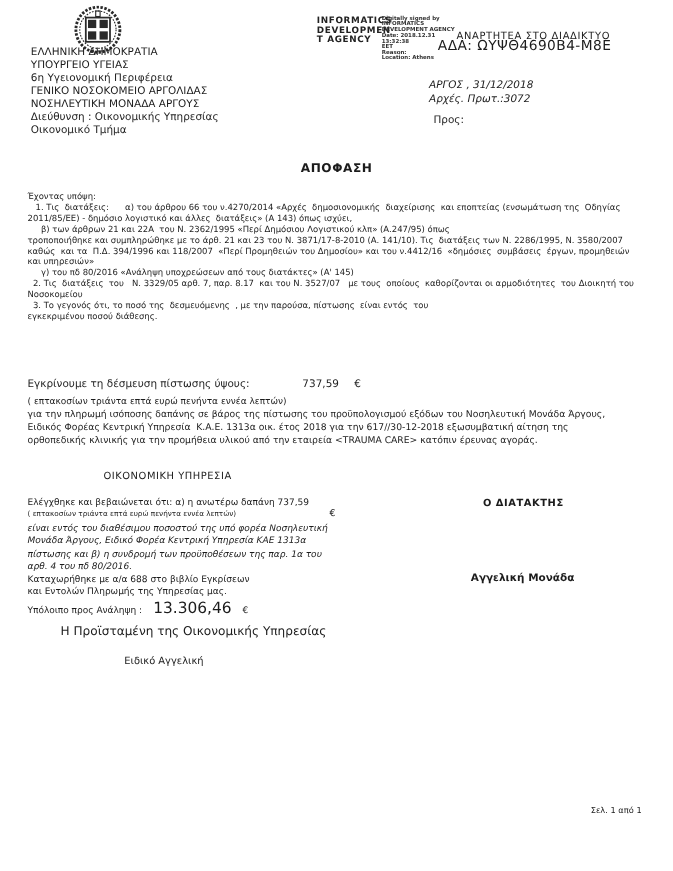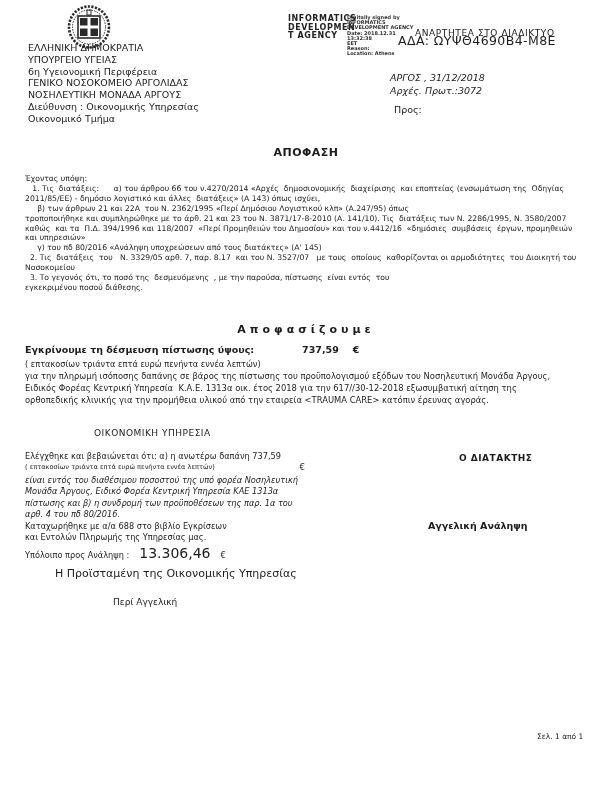--- a/index.html
+++ b/index.html
@@ -26,37 +26,37 @@
   .posted{left:415px;top:28px;font-size:9px;letter-spacing:0.6px;}
   
   .meta{left:390px;top:71px;font-size:9.5px;line-height:13px;font-style:italic;}
   .to-label{left:394px;top:104px;font-size:9.5px;}
   
   .decision-title{left:0;top:146px;width:612px;text-align:center;font-size:11px;font-weight:bold;letter-spacing:0.5px;}
   
   .preamble{left:25px;top:174px;width:566px;font-size:7.7px;line-height:9.9px;}
   
   .resolution-title{left:0;top:323px;width:612px;text-align:center;font-size:11px;font-weight:bold;letter-spacing:4px;}
-  .approve-row{left:25px;top:344px;font-size:9.5px;font-weight:bold;}
+  .approve-row{left:25px;top:344px;font-size:9.5px;}
   .approve-row .amt{margin-left:48px;}
   .approve-row .cur{margin-left:14px;}
   .amount-words{left:25px;top:359px;font-size:8.2px;}
   .resolution-body{left:25px;top:371px;width:562px;font-size:8.4px;line-height:11.9px;}
   
   .finance-title{left:94px;top:428px;font-size:9px;letter-spacing:0.5px;}
   .finance-check{left:25px;top:451px;width:300px;font-size:8.2px;}
   .finance-words-row{left:25px;top:463px;width:280px;font-size:6.6px;}
   .finance-words-row .euro{position:absolute;right:0;top:-1px;font-size:8.5px;}
   .finance-body{left:25px;top:475px;width:300px;font-size:8.2px;line-height:11.4px;font-style:italic;}
   .finance-register{left:25px;top:521px;width:300px;font-size:8.2px;line-height:11.4px;}
   .remainder{left:25px;top:545px;font-size:8.2px;}
   .remainder .amt{font-size:14px;margin-left:10px;}
   .remainder .cur{margin-left:10px;}
   
-  .officer-title{left:439px;top:453px;font-size:9px;font-weight:bold;letter-spacing:0.5px;margin-left:20px;}
+  .officer-title{left:439px;top:453px;font-size:9px;font-weight:bold;letter-spacing:0.5px;}
   .officer-name{left:428px;top:520px;font-size:9.5px;font-weight:bold;}
   .head-title{left:55px;top:567px;font-size:11px;}
   .head-name{left:113px;top:597px;font-size:9px;}
   
   .footer{left:537px;top:732px;font-size:7.5px;}
 </style>
 </head>
 <body>
 
 <div class="page">
@@ -109,21 +109,20 @@
      β) των άρθρων 21 και 22Α  του Ν. 2362/1995 «Περί Δημόσιου Λογιστικού κλπ» (Α.247/95) όπως
 τροποποιήθηκε και συμπληρώθηκε με το άρθ. 21 και 23 του Ν. 3871/17-8-2010 (Α. 141/10). Τις  διατάξεις των Ν. 2286/1995, Ν. 3580/2007
 καθώς  και τα  Π.Δ. 394/1996 και 118/2007  «Περί Προμηθειών του Δημοσίου» και του ν.4412/16  «δημόσιες  συμβάσεις  έργων, προμηθειών
 και υπηρεσιών»
      γ) του πδ 80/2016 «Ανάληψη υποχρεώσεων από τους διατάκτες» (Α' 145)
   2. Τις  διατάξεις  του   Ν. 3329/05 αρθ. 7, παρ. 8.17  και του Ν. 3527/07   με τους  οποίους  καθορίζονται οι αρμοδιότητες  του Διοικητή του
 Νοσοκομείου
   3. Το γεγονός ότι, το ποσό της  δεσμευόμενης  , με την παρούσα, πίστωσης  είναι εντός  του
 εγκεκριμένου ποσού διάθεσης.</div>
 
-  <div class="abs resolution-title">Αποφασίζουμε</div>
   <div class="abs approve-row">
     <span>Εγκρίνουμε τη δέσμευση πίστωσης ύψους:</span><span class="amt">737,59</span><span class="cur">€</span>
   </div>
   <div class="abs amount-words">( επτακοσίων τριάντα επτά  ευρώ   πενήντα εννέα  λεπτών)</div>
   <div class="abs resolution-body pre">για την πληρωμή ισόποσης δαπάνης σε βάρος της πίστωσης του προϋπολογισμού εξόδων του Νοσηλευτική Μονάδα Άργους,
 Ειδικός Φορέας Κεντρική Υπηρεσία  Κ.Α.Ε. 1313α οικ. έτος 2018 για την 617//30-12-2018 εξωσυμβατική αίτηση της
 ορθοπεδικής κλινικής για την προμήθεια υλικού από την εταιρεία &lt;TRAUMA CARE&gt; κατόπιν έρευνας αγοράς.</div>
 
   <div class="abs finance-title">ΟΙΚΟΝΟΜΙΚΗ ΥΠΗΡΕΣΙΑ</div>
   <div class="abs finance-check">Ελέγχθηκε και βεβαιώνεται  ότι: α) η ανωτέρω  δαπάνη  737,59</div>
@@ -135,19 +134,19 @@
 Μονάδα Άργους, Ειδικό Φορέα Κεντρική Υπηρεσία ΚΑΕ 1313α
 πίστωσης και β) η συνδρομή των προϋποθέσεων της παρ. 1α του
 αρθ. 4 του πδ 80/2016.</div>
   <div class="abs finance-register pre">Καταχωρήθηκε με α/α 688 στο βιβλίο Εγκρίσεων
 και Εντολών Πληρωμής της Υπηρεσίας μας.</div>
   <div class="abs remainder">
     <span>Υπόλοιπο  προς Ανάληψη :</span><span class="amt">13.306,46</span><span class="cur">€</span>
   </div>
 
   <div class="abs officer-title">Ο ΔΙΑΤΑΚΤΗΣ</div>
-  <div class="abs officer-name">Αγγελική  Ανάληψη</div>
+  <div class="abs officer-name">Αγγελική  Μονάδα</div>
   <div class="abs head-title">Η Προϊσταμένη της Οικονομικής Υπηρεσίας</div>
-  <div class="abs head-name">Περί Αγγελική</div>
+  <div class="abs head-name">Ειδικό Αγγελική</div>
 
   <div class="abs footer">Σελ. 1 από 1</div>
 
 </div>
 
 </body></html>

